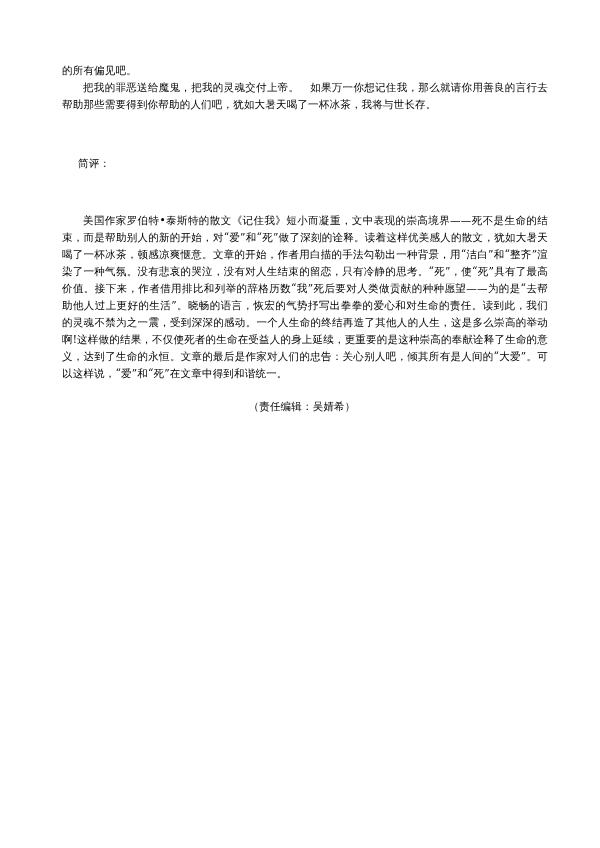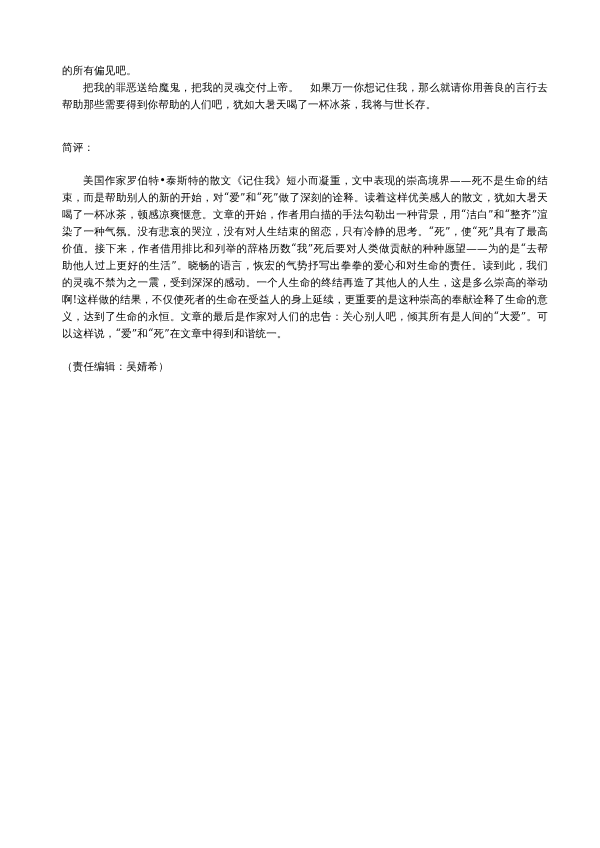--- a/index.html
+++ b/index.html
@@ -36,28 +36,28 @@
   }
   .gap-wide {
     height: 26px;
   }
   .gap-small {
     height: 4px;
   }
   .section-label {
     font-size: 10.5px;
     line-height: 1.62;
-    margin: 0;
+    margin: 16px;
   }
   .review-block {
-    margin-top: 12px;
+    margin-top: 20px;
   }
   .signature {
     margin-top: 16px;
-    text-align: left;
+    text-align: center;
     font-size: 10.5px;
     padding-right: 6px;
   }
   .spacer-tail {
     height: 1px;
   }
 </style>
 </head>
 <body>
 

